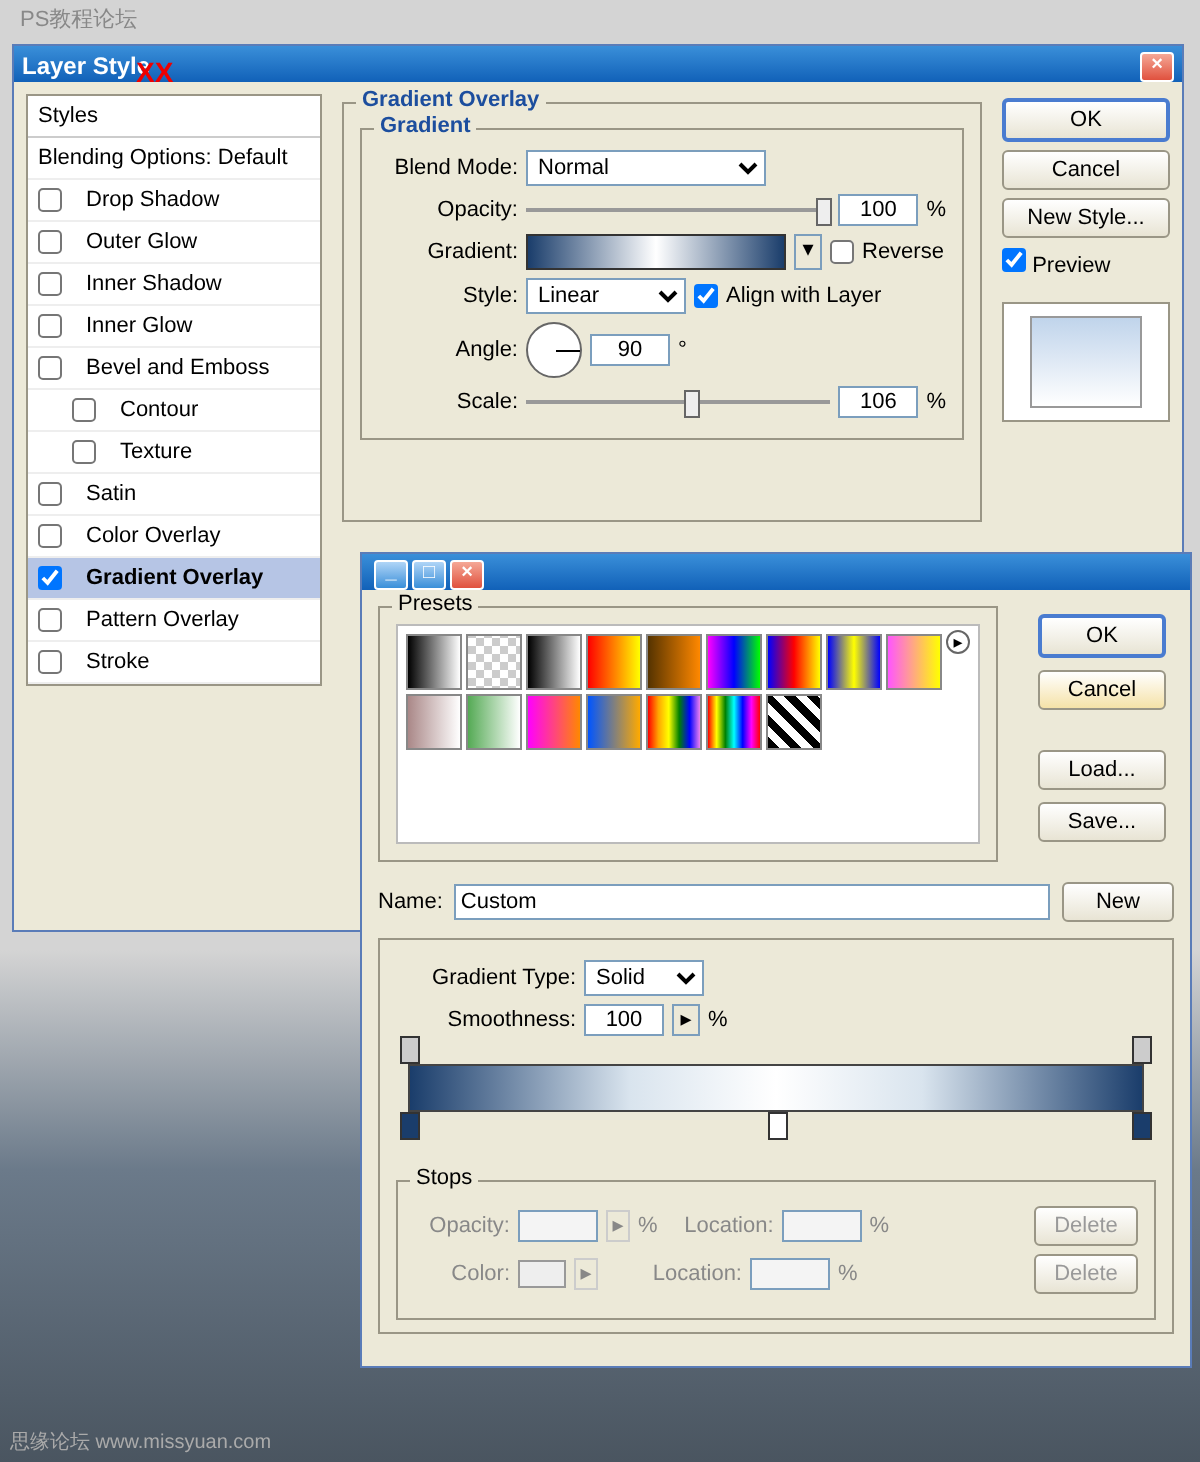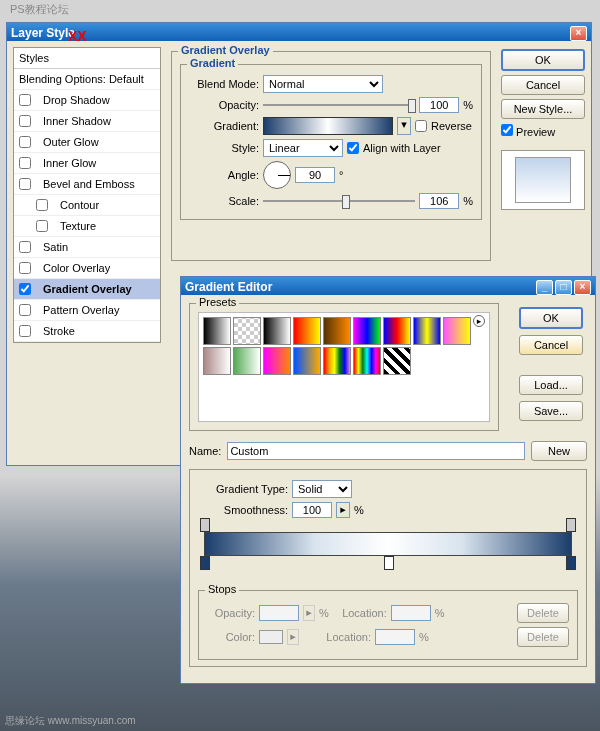--- a/index.html
+++ b/index.html
@@ -75,25 +75,25 @@
     <div class="styles-panel">
       <div class="styles-header">Styles</div>
       <div class="styles-sub">Blending Options: Default</div>
       <div id="styles-items">
           <div class="style-item">
             <input type="checkbox" style="">
             <span>Drop Shadow</span>
           </div>
           <div class="style-item">
             <input type="checkbox" style="">
+            <span>Outer Glow</span>
+          </div>
+          <div class="style-item">
+            <input type="checkbox" style="">
             <span>Inner Shadow</span>
-          </div>
-          <div class="style-item">
-            <input type="checkbox" style="">
-            <span>Outer Glow</span>
           </div>
           <div class="style-item">
             <input type="checkbox" style="">
             <span>Inner Glow</span>
           </div>
           <div class="style-item">
             <input type="checkbox" style="">
             <span>Bevel and Emboss</span>
           </div>
           <div class="style-item indent">
@@ -180,21 +180,20 @@
       <div style="margin-top:1px"><input type="checkbox" checked="" style=""> <span>Preview</span></div>
       <div class="preview-box">
           <div class="preview-swatch"></div>
         </div>
     </div>
   </div>
 </div>
 
 <div class="dialog ge-dialog">
   <div class="titlebar">
-    <span class="titlebar-text">Gradient Editor</span>
     <div class="win-btn min-btn">_</div>
     <div class="win-btn max-btn">□</div>
     <div class="win-btn">×</div>
   </div>
   <div class="ge-body" style="position:relative">
     <div class="presets-field" style="width:310px">
       <div class="fieldset-title plain">Presets</div>
       <div class="presets-grid" id="presets-grid">
         <div class="arrow-r">▸</div>
       <div class="preset" style="background: linear-gradient(to right, rgb(0, 0, 0), rgb(255, 255, 255));"></div>

